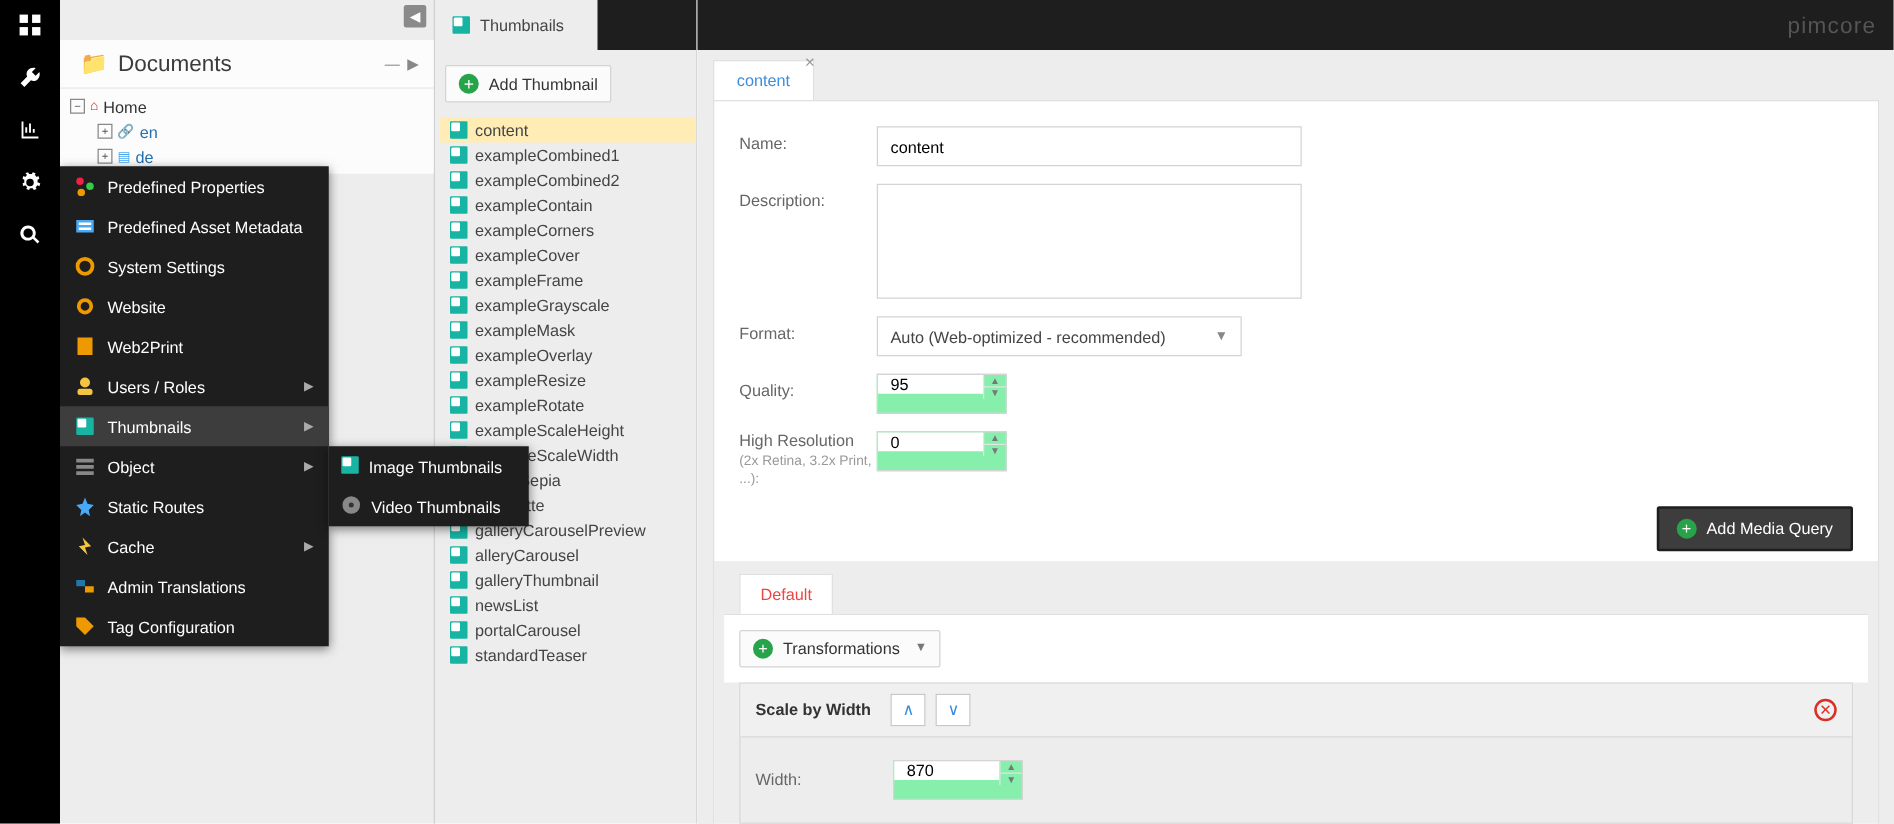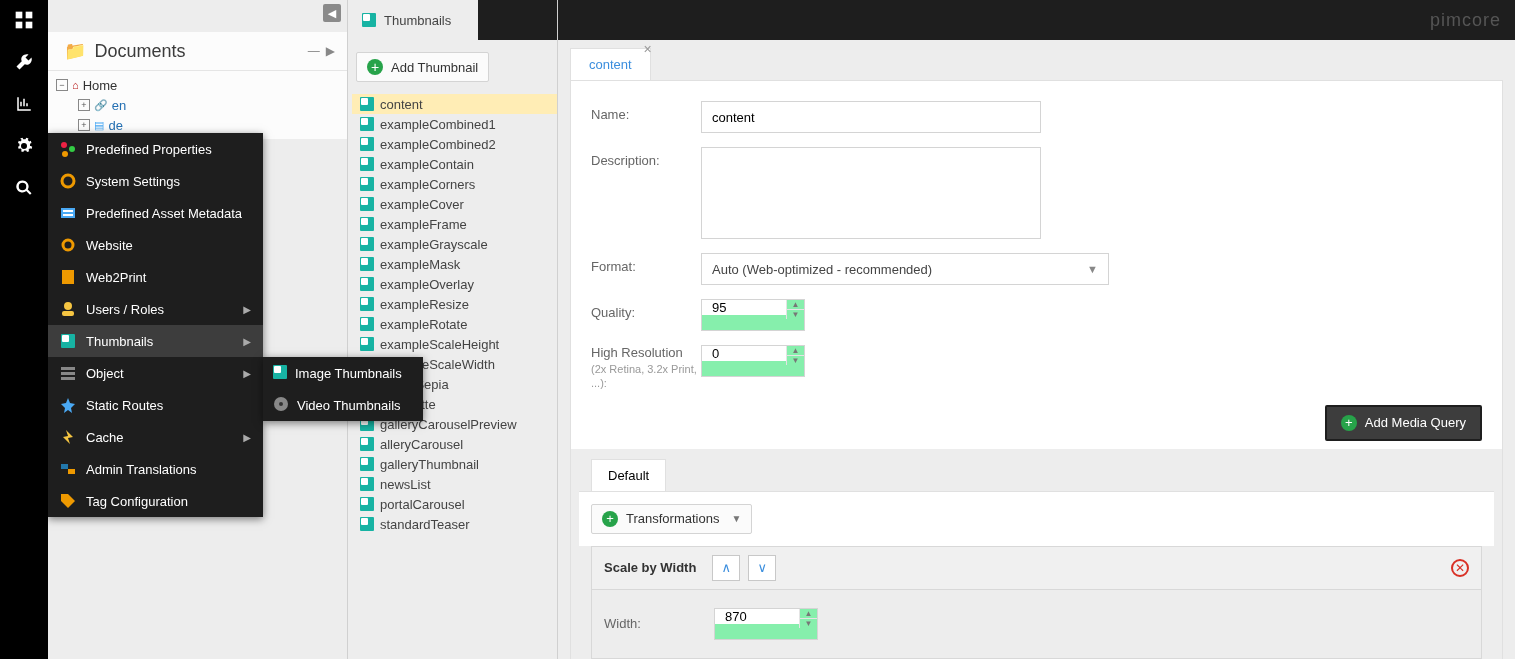--- a/index.html
+++ b/index.html
@@ -56,33 +56,33 @@
   .content-tabs { display:flex; padding:8px 12px 0 12px; position:relative;}
   .content-tabs .ctab { background:#fff; padding:8px 18px; color:#3b8ede; border:1px solid #e0e0e0; border-bottom:none; position:relative; cursor:pointer; font-size:13px;}
   .content-tabs .ctab .close { position:absolute; right:-2px; top:-8px; color:#999; font-size:14px; cursor:pointer;}
   .form-body { background:#fff; margin:0 12px 12px 12px; border:1px solid #e0e0e0; padding:20px 20px 16px 20px;}
   .form-row { display:flex; align-items:flex-start; margin-bottom:14px;}
   .form-row label { width:110px; color:#666; padding-top:6px; font-size:13px;}
   .form-row .sub { font-size:11px; color:#999; line-height:1.3; margin-top:2px;}
   .form-row .labelcol { width:110px; color:#666; font-size:13px;}
   .txt { border:1px solid #d4d4d4; height:32px; padding:0 10px; font-size:13px; width:340px; background:#fff;}
   .txtarea { border:1px solid #d4d4d4; height:92px; padding:8px 10px; font-size:13px; width:340px; background:#fff; resize:none;}
-  .select { border:1px solid #d4d4d4; height:32px; width:408px; display:flex; align-items:center; justify-content:space-between; padding:0 10px; background:#fff; cursor:pointer; color:#444;}
+  .select { border:1px solid #d4d4d4; height:32px; width:292px; display:flex; align-items:center; justify-content:space-between; padding:0 10px; background:#fff; cursor:pointer; color:#444;}
   .select .chev { color:#888; font-size:11px;}
   .spinner { border:1px solid #d4d4d4; height:32px; width:104px; display:flex; align-items:flex-start; background:#86efac;}
   .spinner input { flex:1; border:none; padding:0 10px; font-size:13px; width:60px; outline:none;}
   .spinner .arrows { width:18px; border-left:1px solid #e4e4e4; display:flex; flex-direction:column;}
   .spinner .arrows div { flex:1; display:flex; align-items:center; justify-content:center; font-size:8px; color:#777; cursor:pointer;}
   .spinner .arrows div:first-child { border-bottom:1px solid #e4e4e4;}
 
   .media-bar { display:flex; justify-content:flex-end; margin:8px 0 12px 0;}
   .media-btn { background:#3d3d3d; color:#fff; padding:8px 14px; display:inline-flex; align-items:center; gap:8px; border-radius:2px; font-size:13px; cursor:pointer; border:2px solid #1e1e1e;}
   .media-btn .plus { width:16px; height:16px; background:#27a34a; border-radius:50%; display:inline-flex; align-items:center; justify-content:center;font-size:13px;}
   .subtabs { display:flex; padding:10px 12px 0 12px; background:#ededed;}
-  .subtabs .stab { background:#fff; padding:8px 16px; color:#000000; border:1px solid #e0e0e0; border-bottom:none; cursor:pointer;}
+  .subtabs .stab { background:#fff; padding:8px 16px; color:#ef4444; border:1px solid #e0e0e0; border-bottom:none; cursor:pointer;}
   .transform-bar { padding:12px; background:#fff; border-top:1px solid #e0e0e0;}
   .transform-btn { background:#fbfbfb; border:1px solid #d4d4d4; border-radius:2px; padding:6px 10px; display:inline-flex; align-items:center; gap:8px; font-size:13px; cursor:pointer;}
   .transform-btn .plus { width:16px; height:16px; background:#27a34a; border-radius:50%; display:inline-flex; align-items:center; justify-content:center;font-size:13px; color:#fff;}
   .transform-btn .chev { color:#777; font-size:10px; margin-left:4px;}
 
   .tblock { margin:0 12px 12px 12px; border:1px solid #d8d8d8;}
   .tblock .thead { background:#f0f0f0; border-bottom:1px solid #d8d8d8; padding:8px 12px; display:flex; align-items:center;}
   .tblock .thead .ttitle { font-weight:bold; color:#333;}
   .tblock .thead .ctrls { margin-left:16px; display:flex; gap:8px;}
   .tblock .thead .ctrls .cbtn { width:28px; height:26px; border:1px solid #c8c8c8; background:#fff; display:flex; align-items:center; justify-content:center; color:#3b8ede; cursor:pointer; font-size:13px;}
@@ -168,34 +168,34 @@
           <circle cx="4" cy="4" r="3" fill="#e24"></circle>
           <circle cx="12" cy="8" r="3" fill="#3c4"></circle>
           <circle cx="5" cy="13" r="3" fill="#e90"></circle>
         </svg>
       </span>
     <span>Predefined Properties</span>
   </div>
   <div class="item">
     <span class="ic">
         <svg viewBox="0 0 16 16">
-          <circle cx="8" cy="8" r="6" fill="none" stroke="#e90" stroke-width="3"></circle>
-        </svg>
-      </span>
-    <span>System Settings</span>
-  </div>
-  <div class="item">
-    <span class="ic">
-        <svg viewBox="0 0 16 16">
           <rect width="14" height="10" x="1" y="3" fill="#4AA9F4"></rect>
           <rect width="10" height="2" x="3" y="5" fill="#fff"></rect>
           <rect width="10" height="2" x="3" y="9" fill="#fff"></rect>
         </svg>
       </span>
     <span>Predefined Asset Metadata</span>
+  </div>
+  <div class="item">
+    <span class="ic">
+        <svg viewBox="0 0 16 16">
+          <circle cx="8" cy="8" r="6" fill="none" stroke="#e90" stroke-width="3"></circle>
+        </svg>
+      </span>
+    <span>System Settings</span>
   </div>
   <div class="item">
     <span class="ic">
         <svg viewBox="0 0 16 16">
           <circle cx="8" cy="8" r="5" fill="none" stroke="#e90" stroke-width="3"></circle>
         </svg>
       </span>
     <span>Website</span>
   </div>
   <div class="item">

